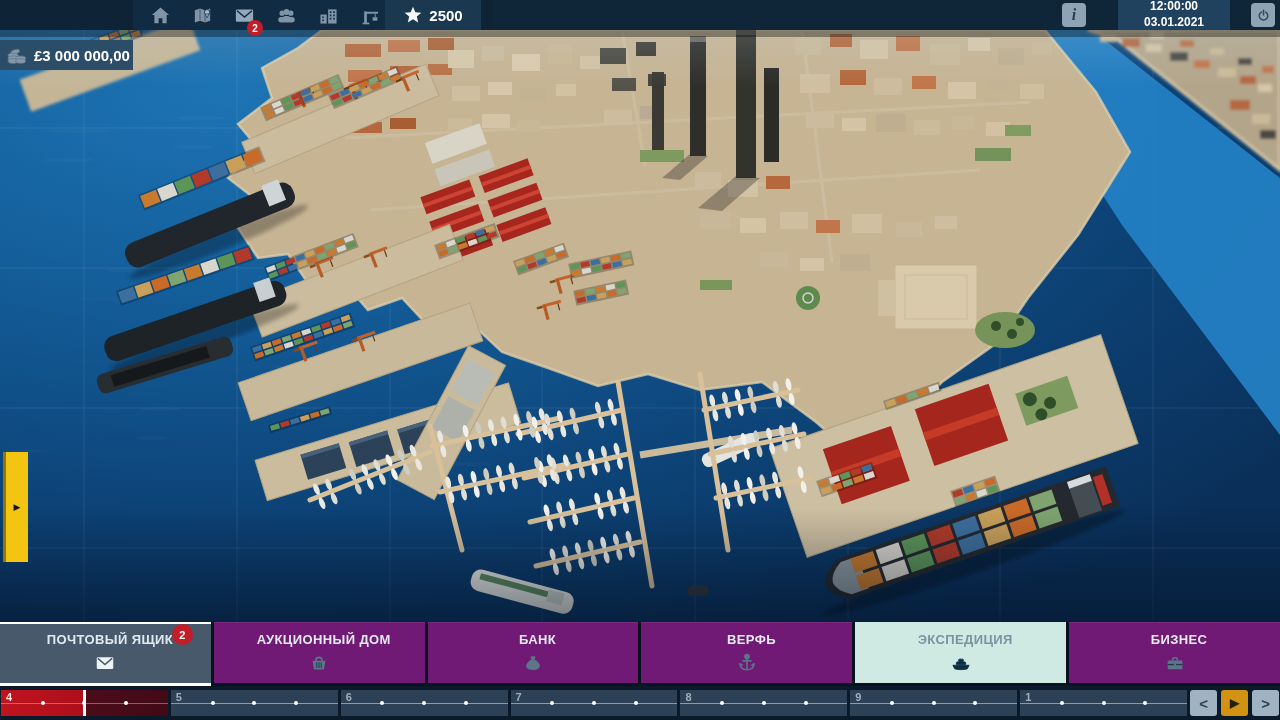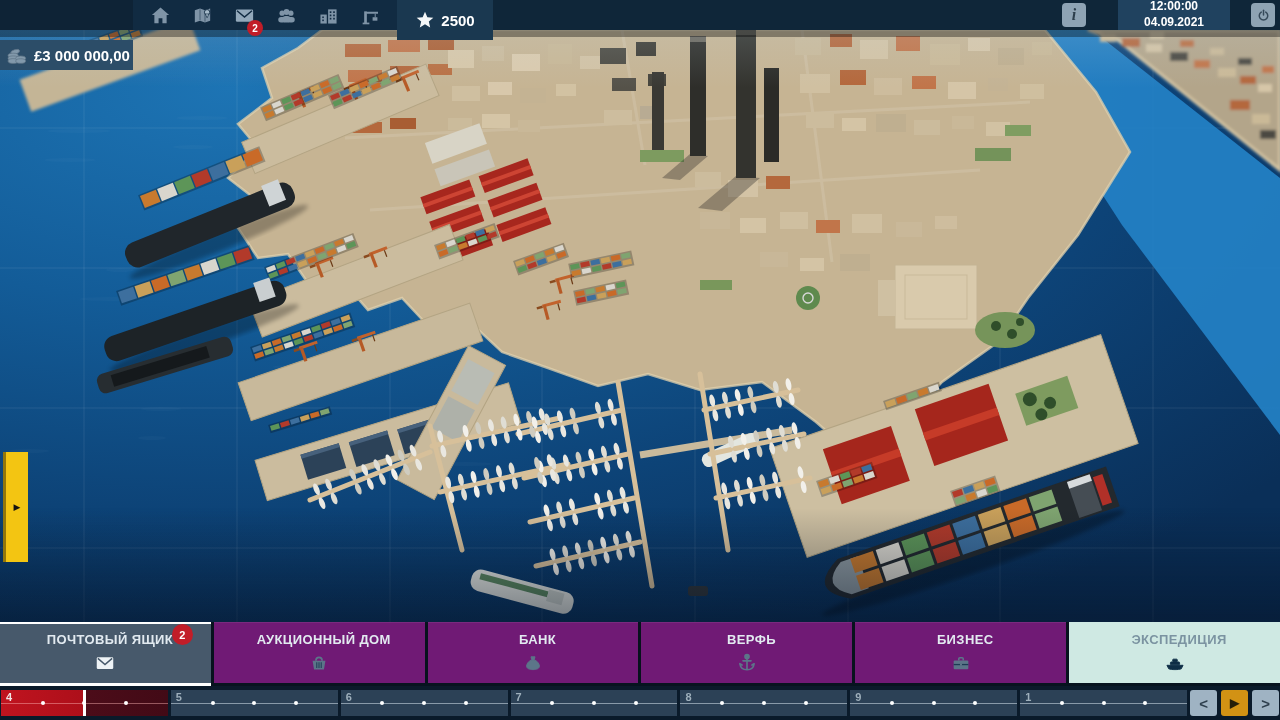--- a/index.html
+++ b/index.html
@@ -16,21 +16,21 @@
          color:#fff;font-weight:bold;font-size:15px;white-space:nowrap;margin-top:40px;}
   .iconbar{position:absolute;left:133px;top:0;width:264px;height:30px;background:#112b42;
            display:flex;align-items:center;justify-content:space-around;padding:0 6px;box-sizing:border-box;}
   .tb-icon{width:28px;height:28px;background:none;border:none;padding:0;position:relative;
            display:flex;align-items:center;justify-content:center;cursor:pointer;}
   .tb-icon svg{width:23px;height:23px;fill:#7f94a7;}
   .tb-icon.mail svg{fill:#93a9bb;}
   .badge{position:absolute;width:16px;height:16px;border-radius:50%;background:#c21d28;
          color:#fff;font-size:10px;font-weight:bold;display:flex;align-items:center;justify-content:center;}
   .badge.tb{right:-5px;bottom:-7px;}
-  .starsec{position:absolute;left:397px;top:0;width:96px;height:40px;background:#1a3850;
+  .starsec{position:absolute;left:385px;top:0;width:96px;height:30px;background:#1a3850;
            display:flex;align-items:center;justify-content:center;gap:6px;color:#fff;font-weight:bold;font-size:15px;}
   .starsec svg{width:20px;height:20px;}
   .tb-rest{position:absolute;left:493px;top:0;right:0;height:30px;background:#0f2639;}
   .tb-btn{position:absolute;top:3px;width:24px;height:24px;background:#8ea3b4;border:none;border-radius:4px;
           color:#2c3e4c;display:flex;align-items:center;justify-content:center;cursor:pointer;padding:0;}
   .info-btn{left:1062px;font-family:"Liberation Serif","DejaVu Serif",serif;font-style:italic;font-weight:bold;font-size:16px;}
   .power-btn{left:1251px;}
   .timebox{position:absolute;left:1118px;top:0;width:112px;height:30px;background:#20425f;color:#fff;
            font-size:12px;font-weight:bold;display:flex;flex-direction:column;align-items:center;justify-content:center;line-height:1.3;}
   
@@ -152,21 +152,21 @@
     </svg>
     <span>2500</span>
   </div>
 
   <div class="tb-rest"></div>
   <button class="tb-btn info-btn">
     <span>i</span>
   </button>
   <div class="timebox">
     <div>12:00:00</div>
-    <div>04.09.2021</div>
+    <div>03.01.2021</div>
   </div>
   <button class="tb-btn power-btn">
     <svg viewBox="0 0 24 24" width="15" height="15">
       <path d="M8.4 6.6 A6.8 6.8 0 1 0 15.6 6.6" fill="none" stroke="#35495a" stroke-width="2.4" stroke-linecap="round"></path>
       <path d="M12 3.4 V11" fill="none" stroke="#35495a" stroke-width="2.4" stroke-linecap="round"></path>
     </svg>
   </button>
 </div>
 
 <div class="map">
@@ -953,38 +953,38 @@
   </button>
   <button class="tab">
     <span class="tab-label">ВЕРФЬ</span>
     <span class="tab-icon">
       <svg viewBox="0 0 24 24" fill="none">
           <circle cx="12" cy="5" r="2.2" stroke-width="1.8"></circle>
       <path d="M12 7.4 V19.4 M7.6 9.6 H16.4 M4.2 12.8 C4.8 17.4 8.4 19.4 12 19.4 C15.6 19.4 19.2 17.4 19.8 12.8 L17.4 14.2 M4.2 12.8 L6.6 14.2" stroke-width="1.8" stroke-linecap="round" stroke-linejoin="round" fill="none"></path>
         </svg>
     </span>
   </button>
+  <button class="tab tab-exp">
+    <span class="tab-label">ЭКСПЕДИЦИЯ</span>
+    <span class="tab-icon">
+      <svg viewBox="0 0 24 24" stroke="none">
+          <path d="M3.2 14.5 L20.8 14.5 L18.8 18.4 C16.6 19.5 7.4 19.5 5.2 18.4 Z"></path>
+      <rect x="7" y="10.8" width="10" height="3.2" rx="1"></rect>
+          <rect x="9.5" y="7.8" width="5" height="2.8" rx="0.8"></rect>
+        </svg>
+    </span>
+  </button>
   <button class="tab">
     <span class="tab-label">БИЗНЕС</span>
     <span class="tab-icon">
       <svg viewBox="0 0 24 24">
           <rect x="4" y="9.2" width="16" height="9.6" rx="1.2" stroke="none"></rect>
       <path d="M9.6 9.2 V7.4 C9.6 6.6 10.2 6.2 10.8 6.2 H13.2 C13.8 6.2 14.4 6.6 14.4 7.4 V9.2" fill="none" stroke-width="1.7"></path>
       <rect x="4" y="13" width="16" height="1.4" fill="#1d3b54" stroke="none"></rect>
       <rect x="10.9" y="12.2" width="2.2" height="2.8" rx="0.5" stroke="none"></rect>
-        </svg>
-    </span>
-  </button>
-  <button class="tab tab-exp">
-    <span class="tab-label">ЭКСПЕДИЦИЯ</span>
-    <span class="tab-icon">
-      <svg viewBox="0 0 24 24" stroke="none">
-          <path d="M3.2 14.5 L20.8 14.5 L18.8 18.4 C16.6 19.5 7.4 19.5 5.2 18.4 Z"></path>
-      <rect x="7" y="10.8" width="10" height="3.2" rx="1"></rect>
-          <rect x="9.5" y="7.8" width="5" height="2.8" rx="0.8"></rect>
         </svg>
     </span>
   </button>
 </div>
 
 <div class="timeline">
   <div id="segwrap" style="display:contents"><div class="seg current">
         <span class="seg-num">4</span>
         <div class="seg-line"></div>
         <span class="dot" style="left: 25%;"></span>

